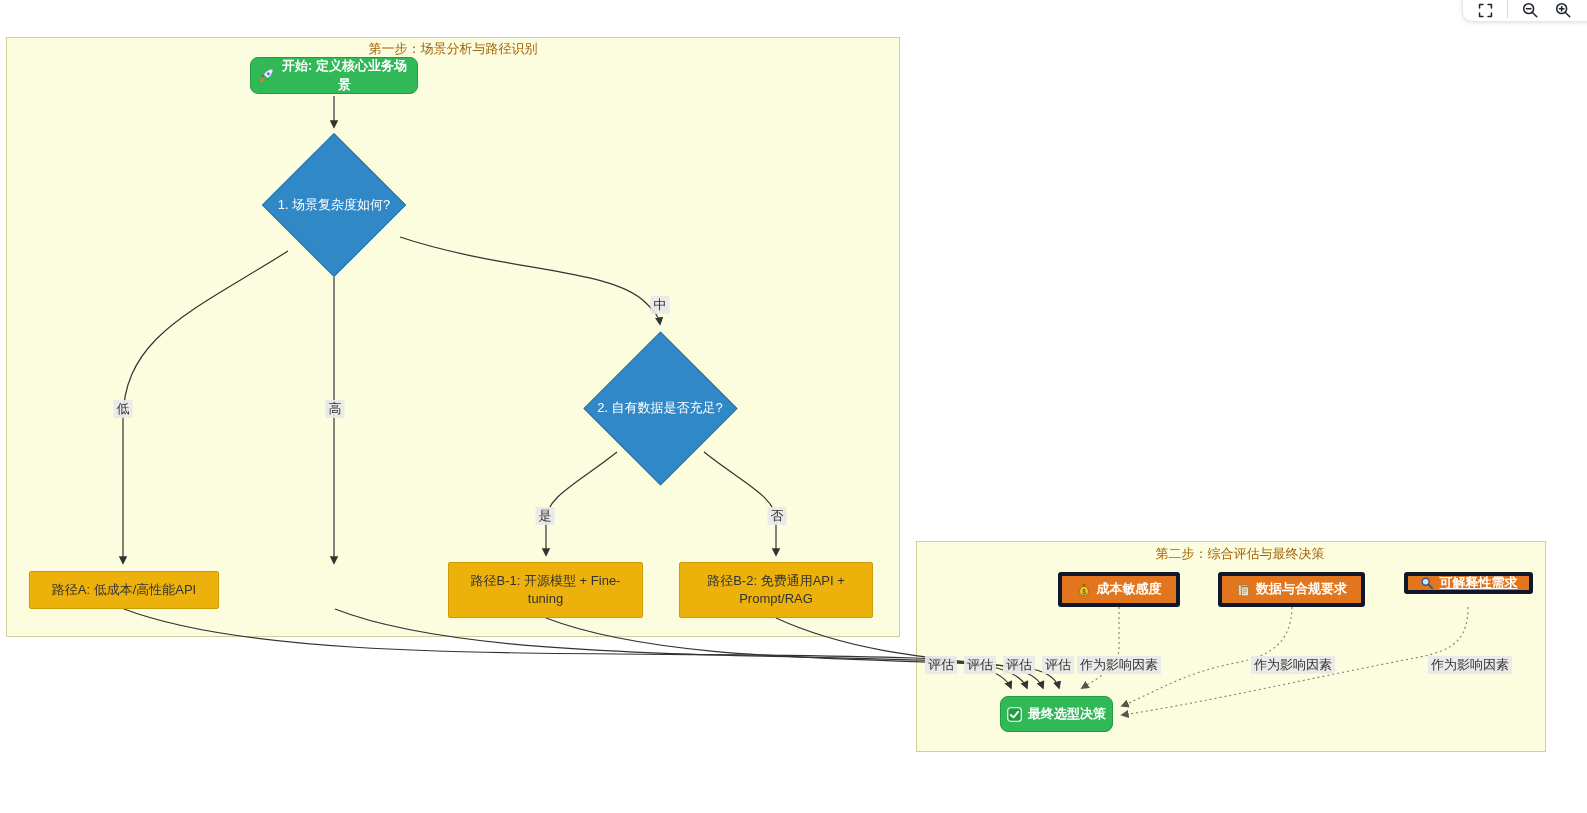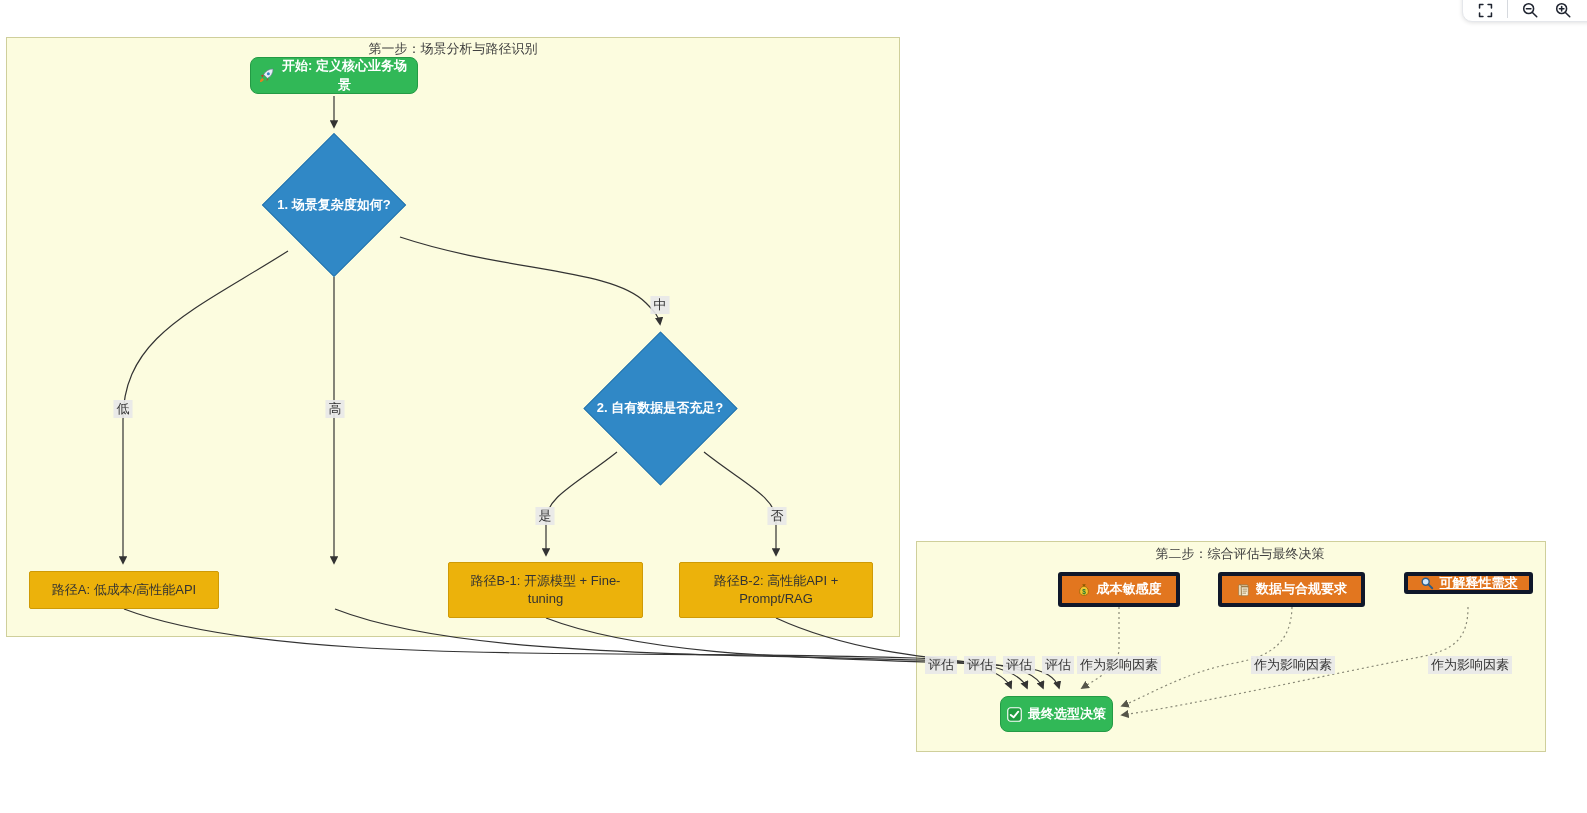--- a/index.html
+++ b/index.html
@@ -4,21 +4,21 @@
 <style>
   * { margin:0; padding:0; box-sizing:border-box; }
   html,body { background:#ffffff; font-family:"Liberation Sans", sans-serif; }
   #canvas { position:relative; width:1587px; height:813px; overflow:hidden; background:#ffffff; }
 
   .subgraph {
     position:absolute; background:#fcfcdf; border:1px solid #cfcf9b; z-index:1;
   }
   .subgraph-title {
     position:absolute; width:170px; text-align:center; font-size:13px; line-height:1.45;
-    color:#404040; z-index:3; transform:translateX(-50%);
+    color:#a16207; z-index:3; transform:translateX(-50%);
   }
 
   svg.edges { position:absolute; left:0; top:0; z-index:2; }
 
   .node {
     position:absolute; display:flex; align-items:center; justify-content:center;
     font-size:13px; text-align:center; z-index:4; gap:6px; line-height:1.4; padding:3px 8px;
   }
   .node svg.nicon { flex:0 0 auto; }
   .green-node {
@@ -30,21 +30,21 @@
   }
   .orange-node {
     background:#e2761f; border:4px solid #0f172a; border-radius:3px;
     color:#ffffff; font-weight:600;
   }
   .diamond {
     position:absolute; background:#3088c6; border:1px solid #2675ad;
     transform:rotate(45deg); z-index:3;
   }
   .diamond-label {
-    position:absolute; z-index:4; color:#ffffff; font-weight:bold; font-size:13px;
+    position:absolute; z-index:4; color:#ffffff; font-weight:normal; font-size:13px;
     text-align:center; transform:translate(-50%,-50%); white-space:nowrap;
   }
   .edge-label {
     position:absolute; z-index:5; transform:translate(-50%,-50%);
     background:rgba(232,232,232,0.92); color:#333; font-size:13px;
     padding:0 3px; white-space:nowrap;
   }
 
   #toolbar {
     position:absolute; left:1462px; top:-14px; height:36px; width:170px;
@@ -114,21 +114,21 @@
   <div class="node yellow-node" style="left:29px; top:571px; width:190px; height:38px;">
     <span>路径A: 低成本/高性能API</span>
   </div>
 
 
   <div class="node yellow-node" style="left:448px; top:562px; width:195px; height:56px;">
     <span style="max-width:170px;text-align:center;">路径B-1: 开源模型 + Fine-tuning</span>
   </div>
 
   <div class="node yellow-node" style="left:679px; top:562px; width:194px; height:56px;">
-    <span style="max-width:160px;">路径B-2: 高性能API + Prompt/RAG</span>
+    <span style="max-width:160px;">路径B-2: 免费通用API + Prompt/RAG</span>
   </div>
 
   <div class="node orange-node" style="left:1058px; top:572px; width:122px; height:35px;">
     <svg class="nicon" width="14" height="14" viewBox="0 0 16 16">
       <path d="M6 1.5h4L8.6 3.8H7.4z" fill="#8a5a00"></path>
       <path d="M8 3.8C4.6 3.8 3 7 3 10c0 2.6 2.1 4.2 5 4.2s5-1.6 5-4.2c0-3-1.6-6.2-5-6.2z" fill="#f4c430" stroke="#8a5a00" stroke-width="0.8"></path>
       <text x="8" y="12" font-size="7.5" fill="#1d7a33" text-anchor="middle" font-weight="bold">$</text>
     </svg>
     <span>成本敏感度</span>
   </div>

